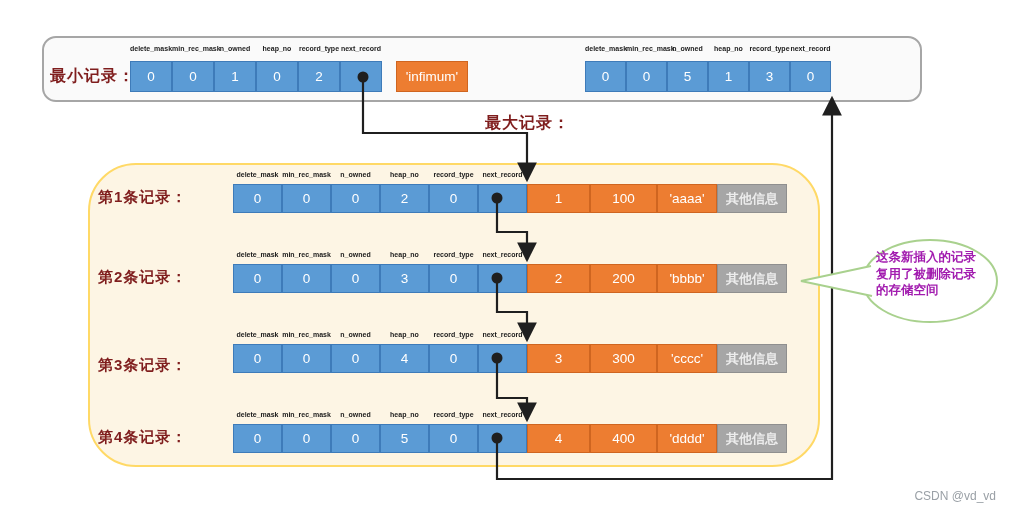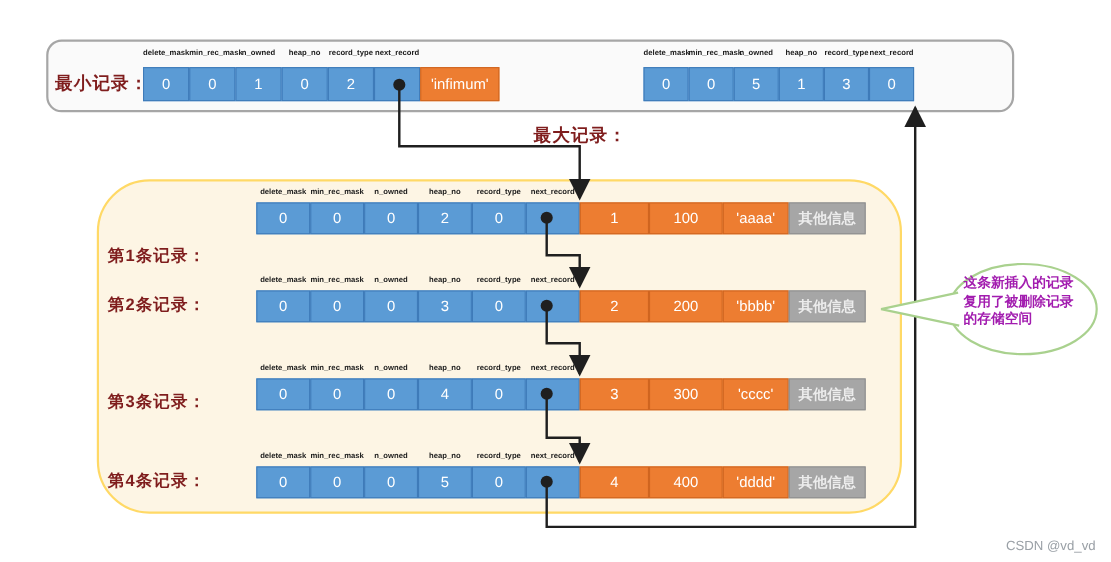--- a/index.html
+++ b/index.html
@@ -28,21 +28,21 @@
   .cellrow{position:absolute;display:flex;}
   .h29{height:29px;}
   .h31{height:31px;}
   .c{box-sizing:border-box;display:flex;align-items:center;justify-content:center;
      color:#fff;font-size:13.5px;}
   .blue{background:#5b9bd5;border:1px solid #3e7bb9;}
   .orange{background:#ed7d31;border:1px solid #cf6520;}
   .grayc{background:#a6a6a6;border:1px solid #8f8f8f;color:#ececec;font-size:13px;font-weight:600;}
   .b49{width:49px;} .b42{width:42px;} .b41{width:41px;}
   .o1{width:63px;} .o2{width:67px;} .o3{width:60px;}
-  .oinf{width:72px;} .osup{width:82px;}
+  .oinf{width:72px;margin-left:14px;} .osup{width:82px;}
   .gother{width:70px;}
 
   
   .callout-text{position:absolute;left:876px;top:249px;width:116px;
                 font-size:12.5px;font-weight:600;color:#a21caf;line-height:16.5px;white-space:nowrap;}
 
   .watermark{position:absolute;right:14px;bottom:8px;color:#9aa0a6;font-size:12px;}
 
   svg.overlay{position:absolute;left:0;top:0;}
   .arr{fill:none;stroke:#1f1f1f;stroke-width:2.2;marker-end:url(#ah);}
@@ -86,21 +86,21 @@
     <span class="c blue b41">0</span>
     <span class="c blue b41">0</span>
     <span class="c blue b41">5</span>
     <span class="c blue b41">1</span>
     <span class="c blue b41">3</span>
     <span class="c blue b41">0</span>
   </div>
 
   <div class="mainbox"></div>
 
-  <div class="rowlabel lab15" style="left:98px;top:188px;margin-top:35px;">第1条记录：</div>
+  <div class="rowlabel lab15" style="left:98px;top:188px;">第1条记录：</div>
   <div class="hdrs w49" style="left:233px;top:171px;">
     <span>delete_mask</span>
     <span>min_rec_mask</span>
     <span>n_owned</span>
     <span>heap_no</span>
     <span>record_type</span>
     <span>next_record</span>
   </div>
   <div class="cellrow h29" style="left:233px;top:184px;">
     <span class="c blue b49">0</span>

